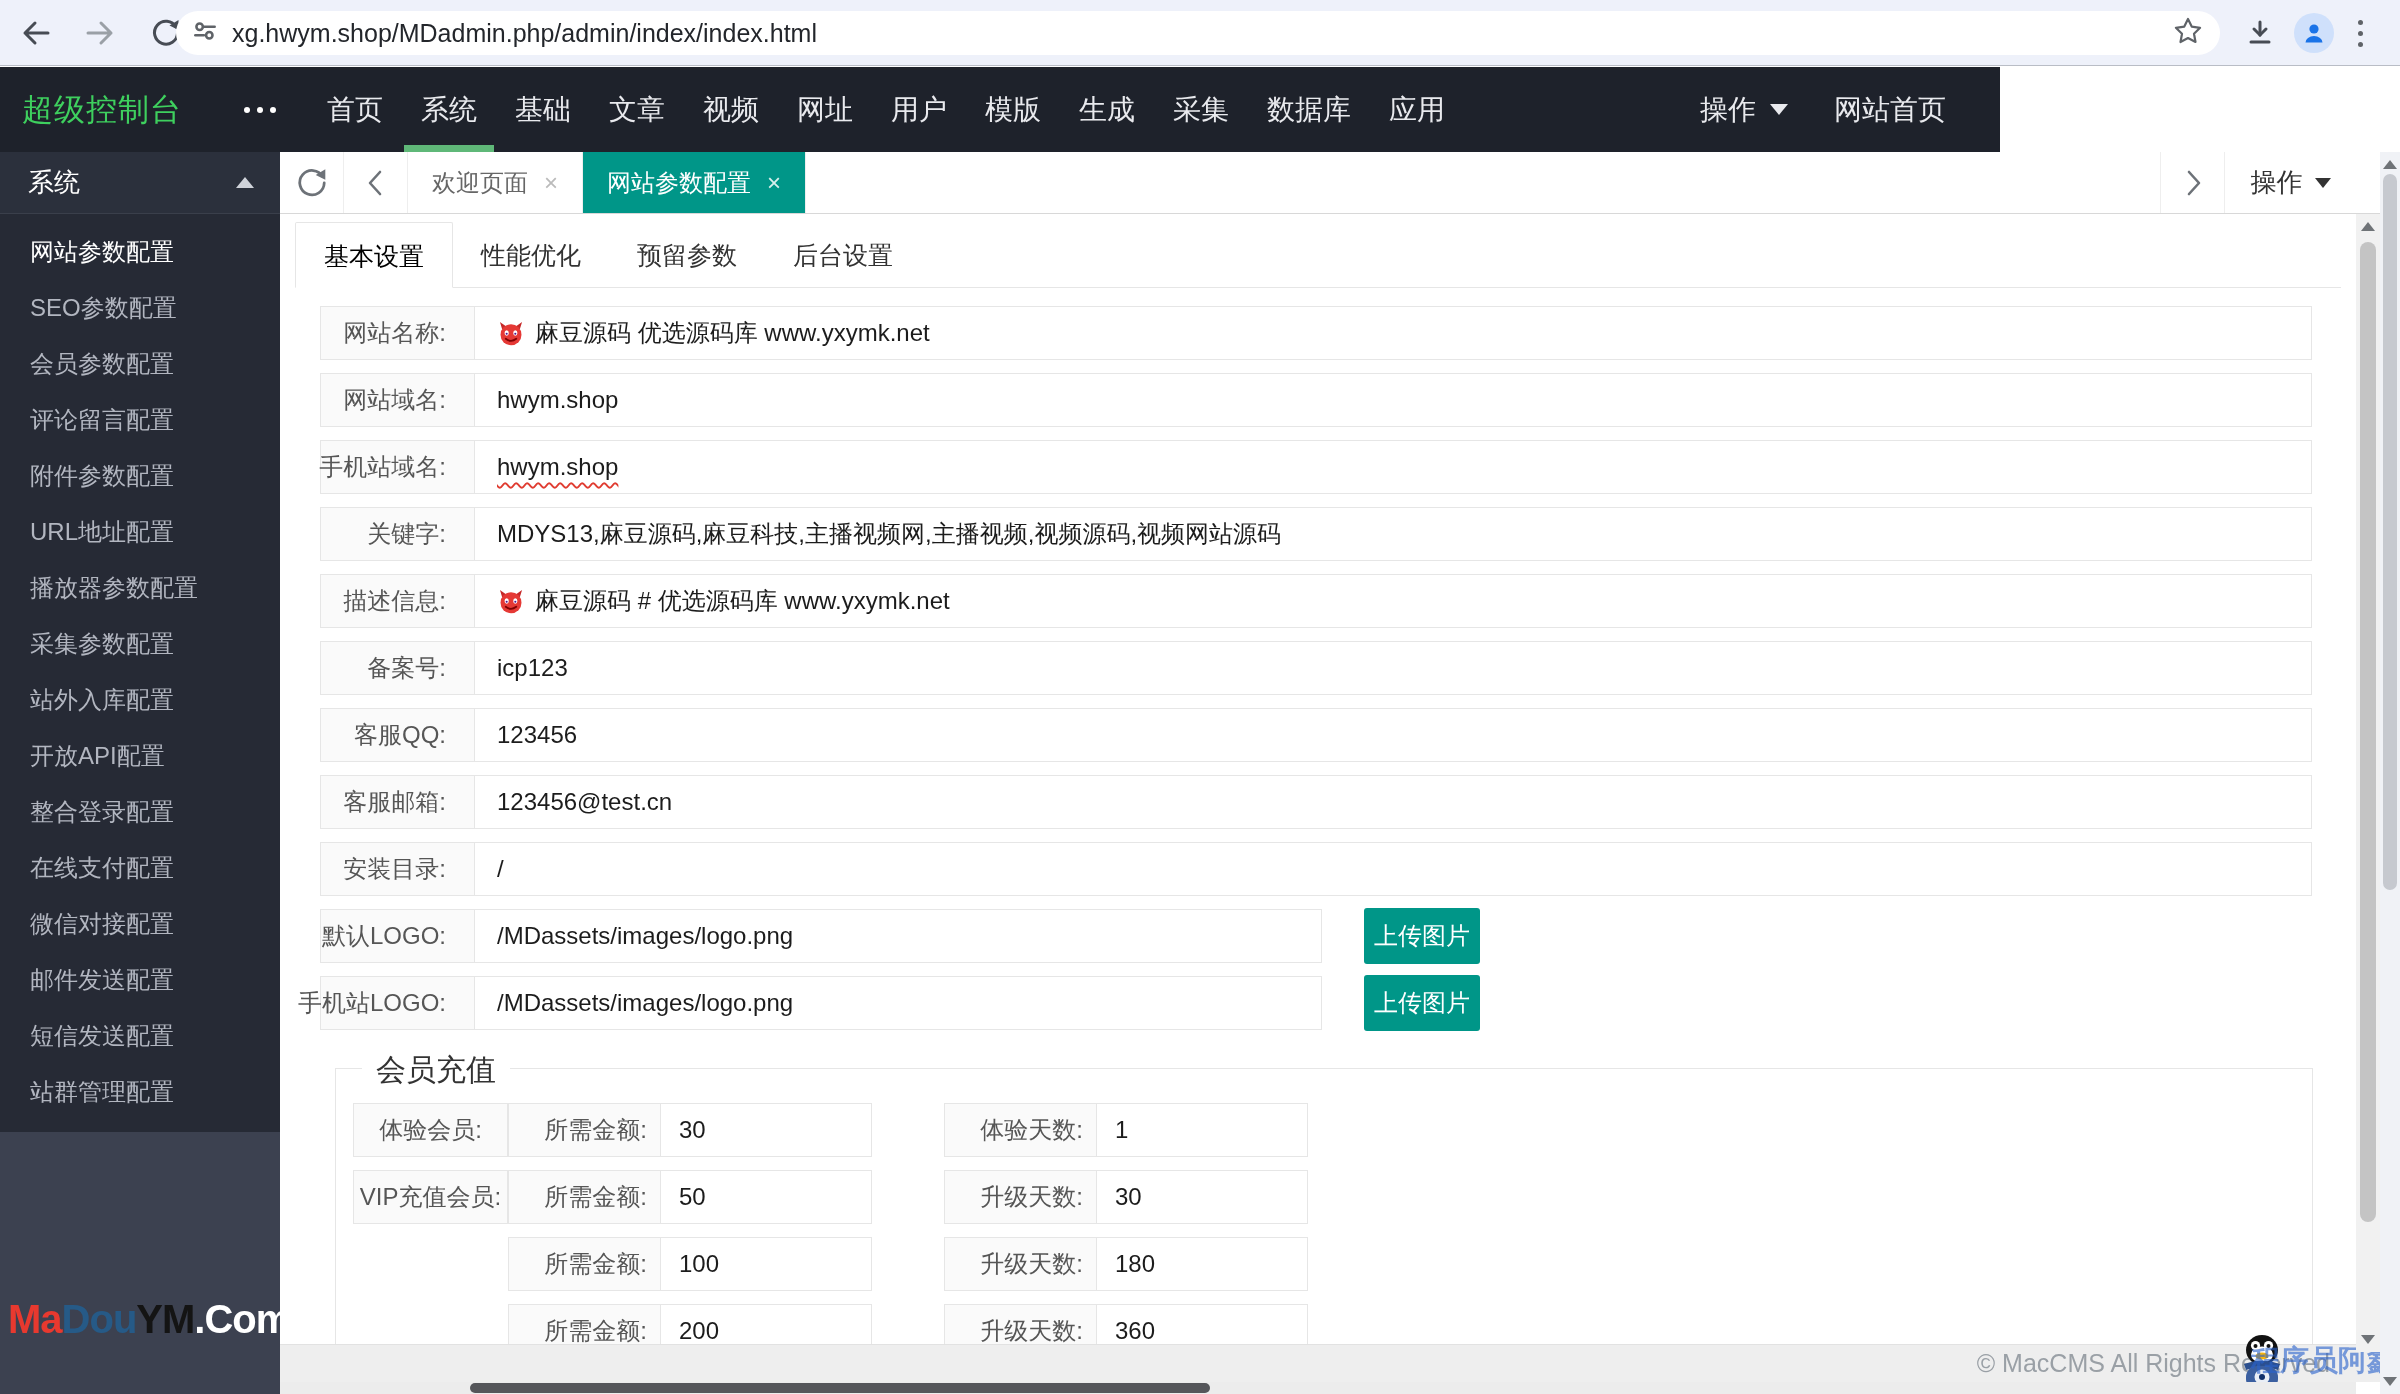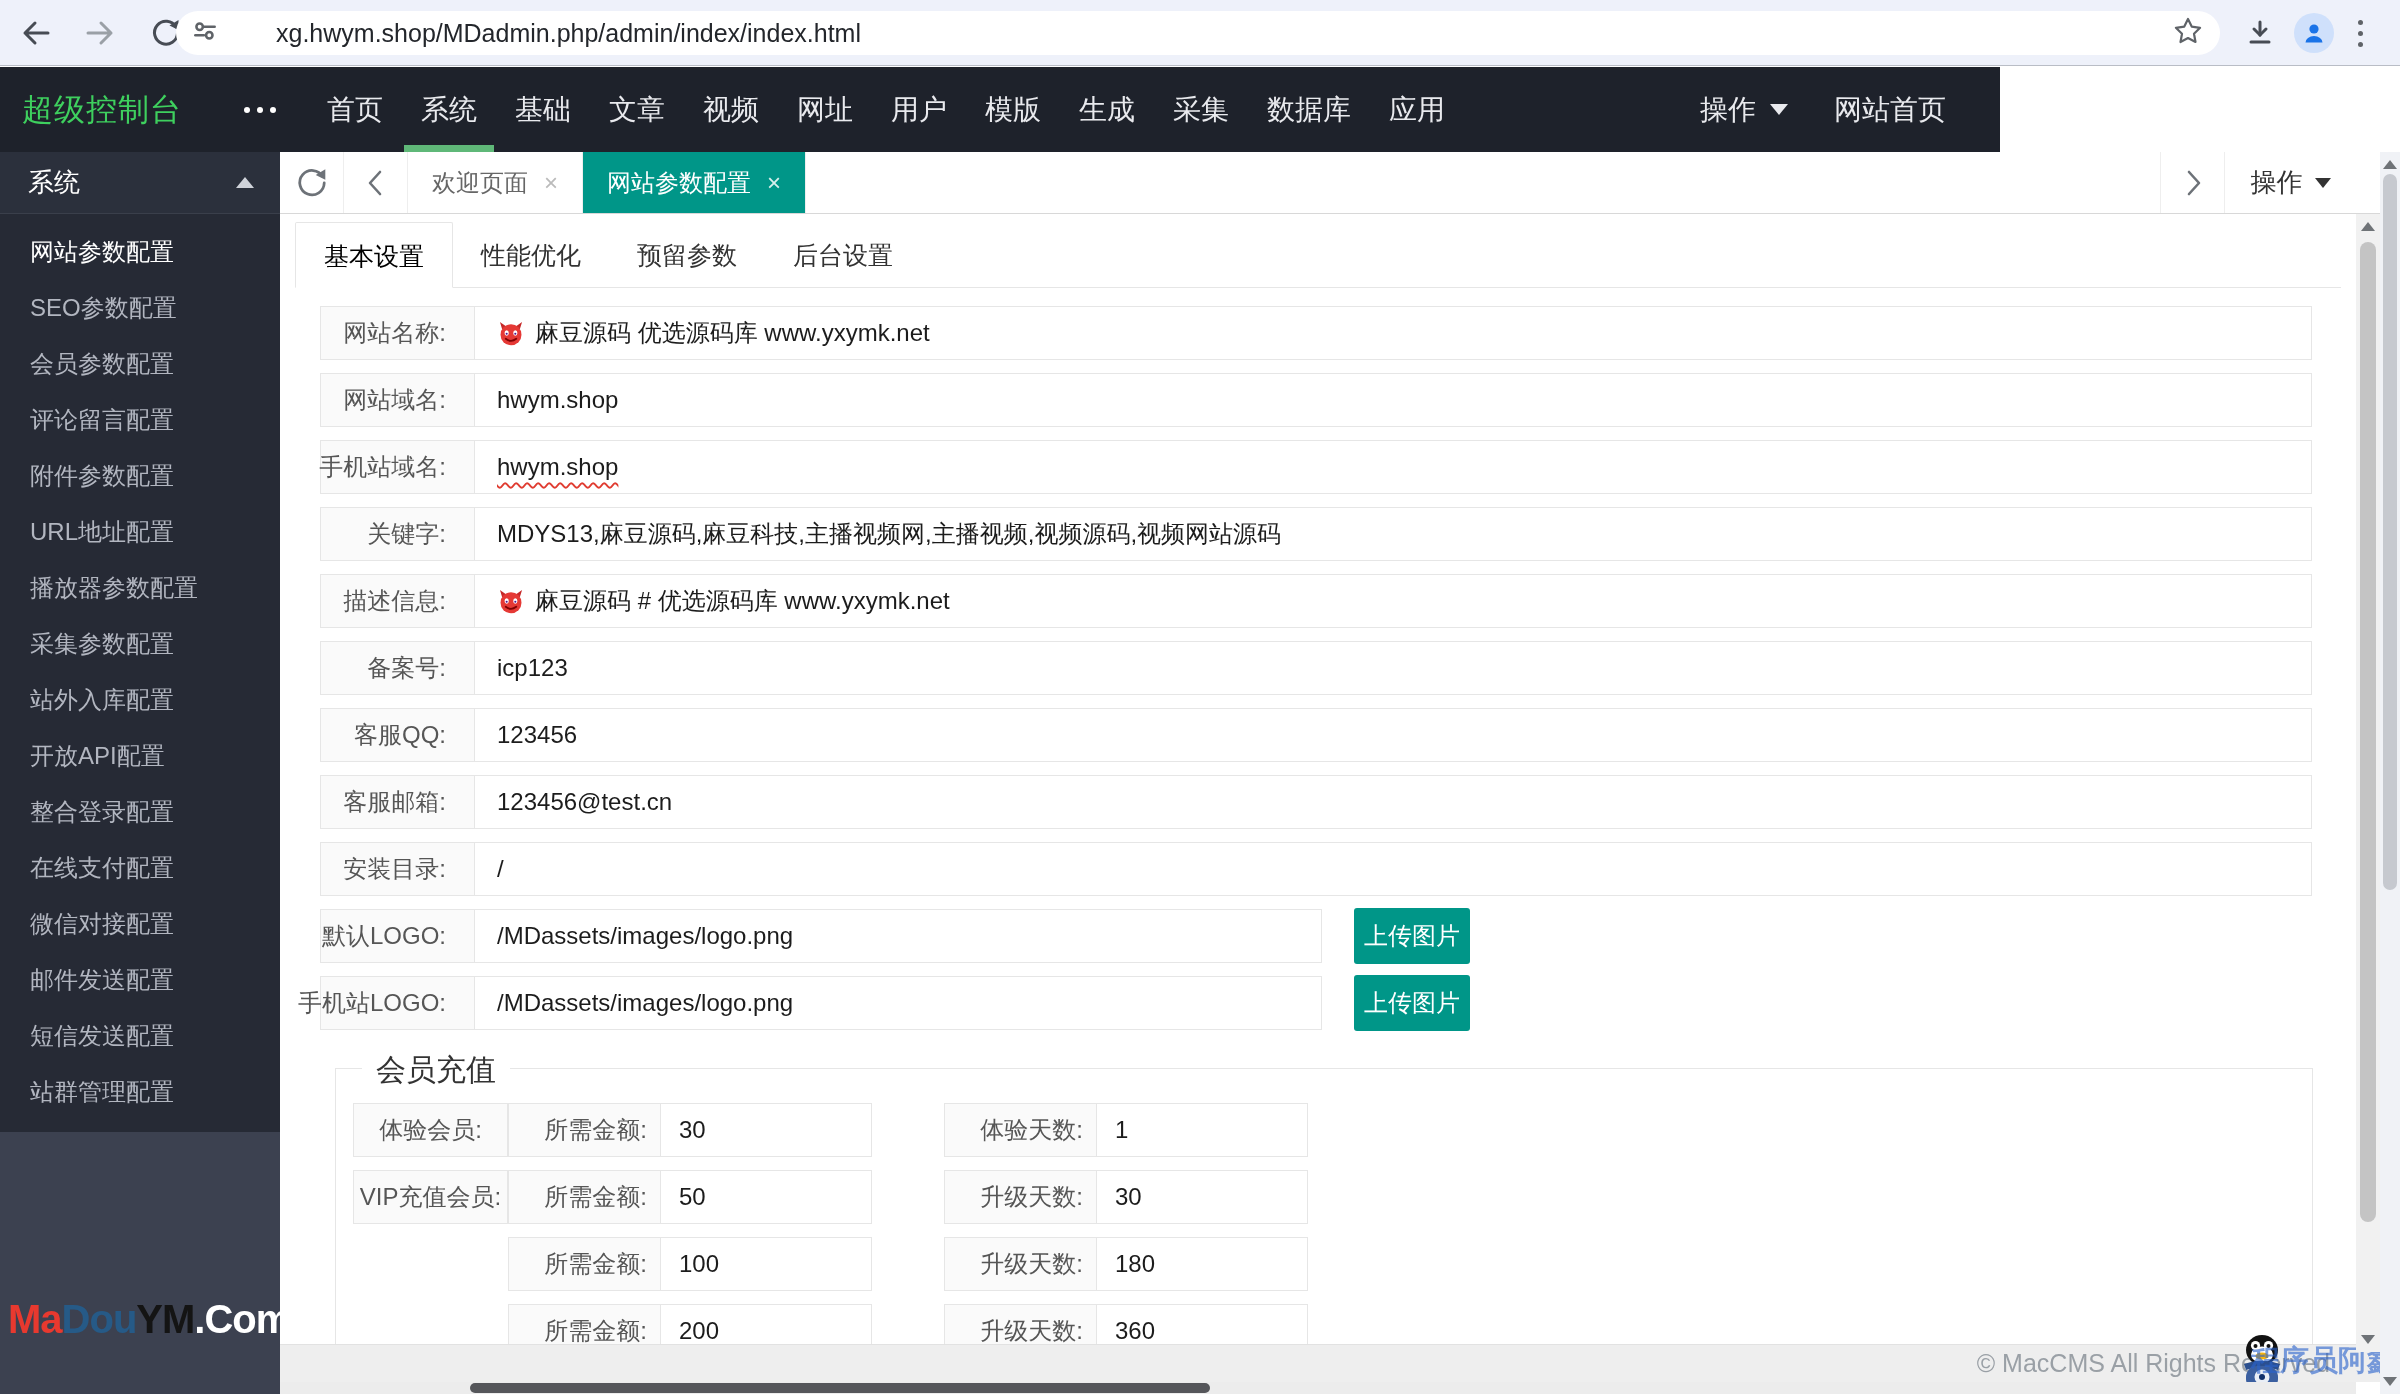--- a/index.html
+++ b/index.html
@@ -11,21 +11,21 @@
     --sidebar-lower-bg:#3C4150;
   }
   *{margin:0;padding:0;box-sizing:border-box;}
   html,body{width:2400px;height:1394px;}
   body{position:relative;overflow:hidden;font-family:"Liberation Sans","DejaVu Sans",sans-serif;background:#fff;}
 
   
   .chrome{position:absolute;left:0;top:0;width:2400px;height:66px;background:#EEF1FA;border-bottom:1px solid #b9bdc6;display:flex;align-items:center;}
   .chrome .nav-ic{width:44px;height:44px;display:flex;align-items:center;justify-content:center;flex:0 0 auto;}
   .ic-back{margin-left:14px;} .ic-fwd{margin-left:20px;} .ic-reload{margin-left:22px;}
-  .omnibox{position:absolute;left:176px;top:11px;width:2044px;height:44px;background:#fff;border-radius:22px;display:flex;align-items:center;padding:0 16px 0 14px;gap:44px;}
+  .omnibox{position:absolute;left:176px;top:11px;width:2044px;height:44px;background:#fff;border-radius:22px;display:flex;align-items:center;padding:0 16px 0 14px;}
   .omnibox .url{font-size:25px;color:#23262b;margin-left:12px;white-space:nowrap;flex:1;}
   .chrome .right-ic{position:absolute;top:11px;width:44px;height:44px;display:flex;align-items:center;justify-content:center;}
   .ic-download{right:118px;} .ic-menu{right:18px;}
   .avatar{position:absolute;right:66px;top:13px;width:40px;height:40px;border-radius:50%;background:#cfe0fb;display:flex;align-items:center;justify-content:center;}
   .mdots{display:flex;flex-direction:column;gap:6px;} .mdots i{width:5px;height:5px;border-radius:50%;background:#5f6368;}
 
   
   .topnav{position:absolute;left:0;top:67px;width:2000px;height:85px;background:var(--nav-bg);display:flex;align-items:center;color:#e9eaee;}
   .brand{margin-left:22px;font-size:31px;color:var(--brand-green);letter-spacing:1px;}
   .more-dots{margin-left:62px;display:flex;gap:7px;}
@@ -68,21 +68,21 @@
   .ctab{padding:0 28px;line-height:66px;font-size:25px;color:#333;cursor:pointer;white-space:nowrap;}
   .ctab.active{border:1px solid #e6e6e6;border-bottom:1px solid #fff;margin-bottom:-1px;border-radius:2px 2px 0 0;color:#000;}
 
   .form{position:absolute;top:92px;left:40px;right:44px;}
   .row-wrap{display:flex;align-items:center;margin-bottom:13px;height:54px;}
   .row{display:flex;align-items:stretch;border:1px solid #e6e6e6;height:54px;flex:1;background:#fff;}
   .row.short{flex:0 0 1002px;}
   .row-label{width:154px;flex:0 0 154px;background:#fafafa;border-right:1px solid #e6e6e6;display:flex;align-items:center;justify-content:flex-end;padding-right:28px;font-size:24px;color:#565656;white-space:nowrap;}
   .row-value{flex:1;display:flex;align-items:center;padding-left:22px;font-size:24px;color:#1c1c1c;white-space:nowrap;gap:10px;}
   .spellwavy{text-decoration:underline;text-decoration-style:wavy;text-decoration-color:#e03c31;text-underline-offset:7px;text-decoration-thickness:2px;}
-  .upload-btn{margin-left:32px;width:116px;height:56px;background:var(--accent-teal);color:#fff;font-size:24px;border:none;border-radius:3px;cursor:pointer;font-family:Liberation Sans, sans-serif;}
+  .upload-btn{margin-left:42px;width:116px;height:56px;background:var(--accent-teal);color:#fff;font-size:24px;border:none;border-radius:3px;cursor:pointer;font-family:Liberation Sans, sans-serif;}
 
   .member{position:absolute;top:854px;left:55px;width:1978px;height:520px;border:1px solid #e6e6e6;}
   .legend{position:absolute;top:-19px;left:26px;background:#fff;padding:0 14px;font-size:30px;color:#333;white-space:nowrap;}
   .m-rows{padding-top:34px;padding-left:17px;}
   .m-row{display:flex;align-items:stretch;height:54px;margin-bottom:13px;}
   .m-label{width:155px;flex:0 0 155px;border:1px solid #e6e6e6;background:#fafafa;display:flex;align-items:center;justify-content:center;font-size:24px;color:#565656;white-space:nowrap;}
   .m-label.empty{visibility:hidden;}
   .m-box{display:flex;align-items:stretch;border:1px solid #e6e6e6;text-align:right;}
   .m-sub{width:152px;flex:0 0 152px;background:#fafafa;border-right:1px solid #e6e6e6;display:flex;align-items:center;justify-content:flex-end;padding-right:13px;font-size:24px;color:#565656;white-space:nowrap;}
   .m-input{width:210px;flex:0 0 210px;background:#fff;display:flex;align-items:center;padding-left:18px;font-size:24px;color:#1c1c1c;}

